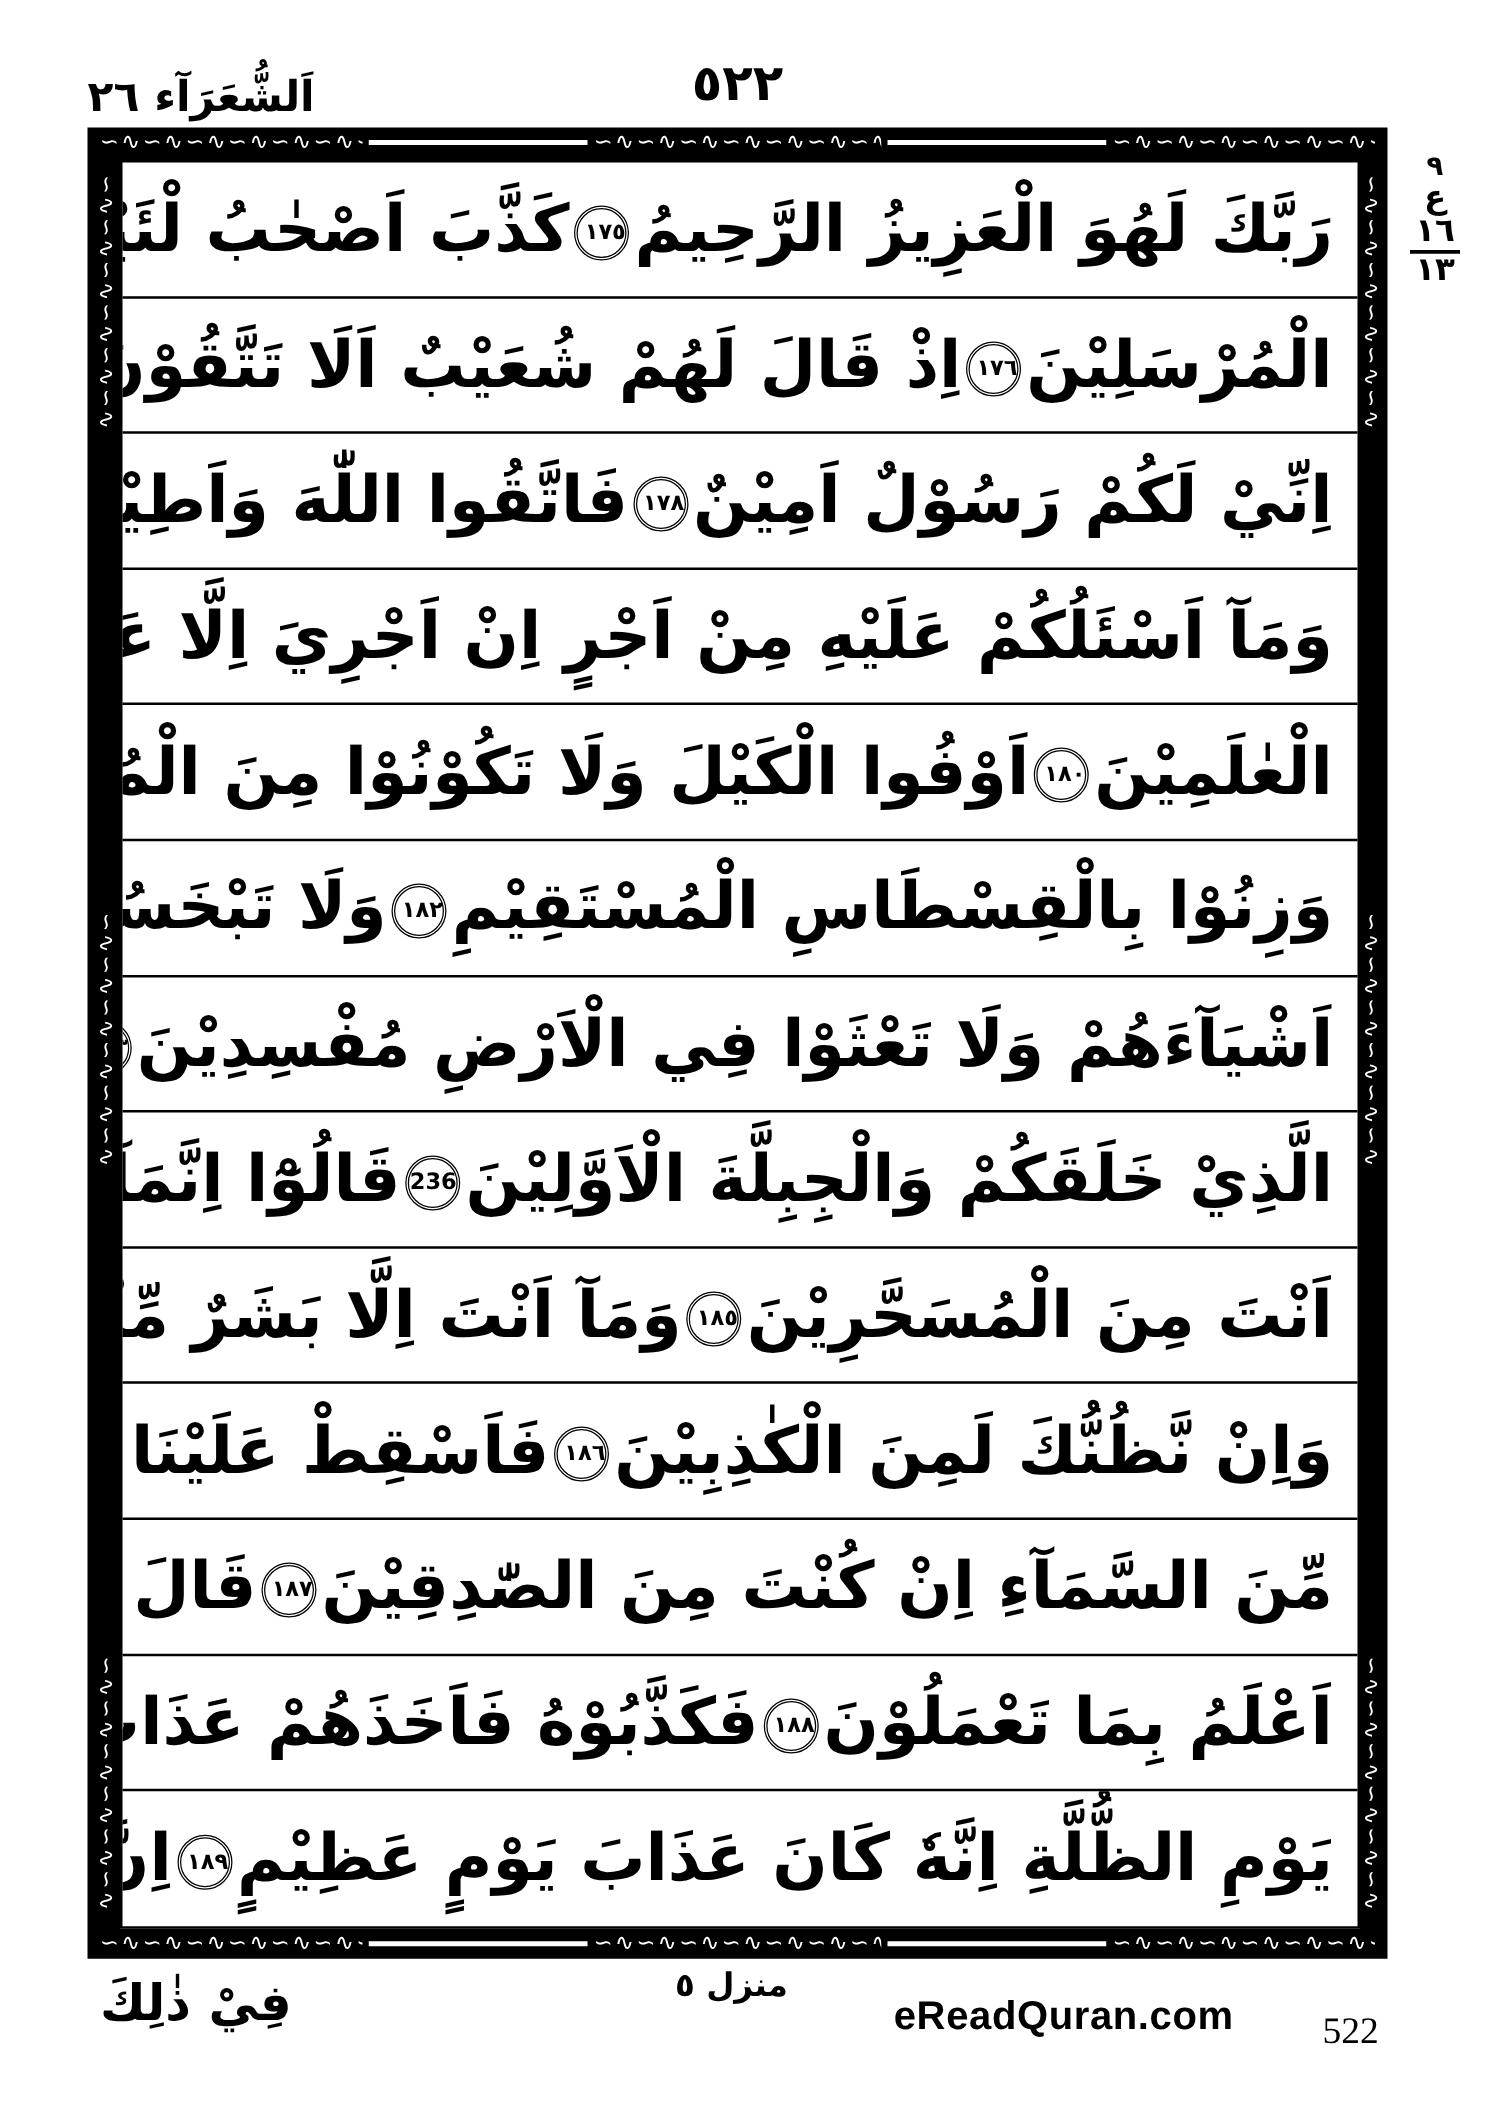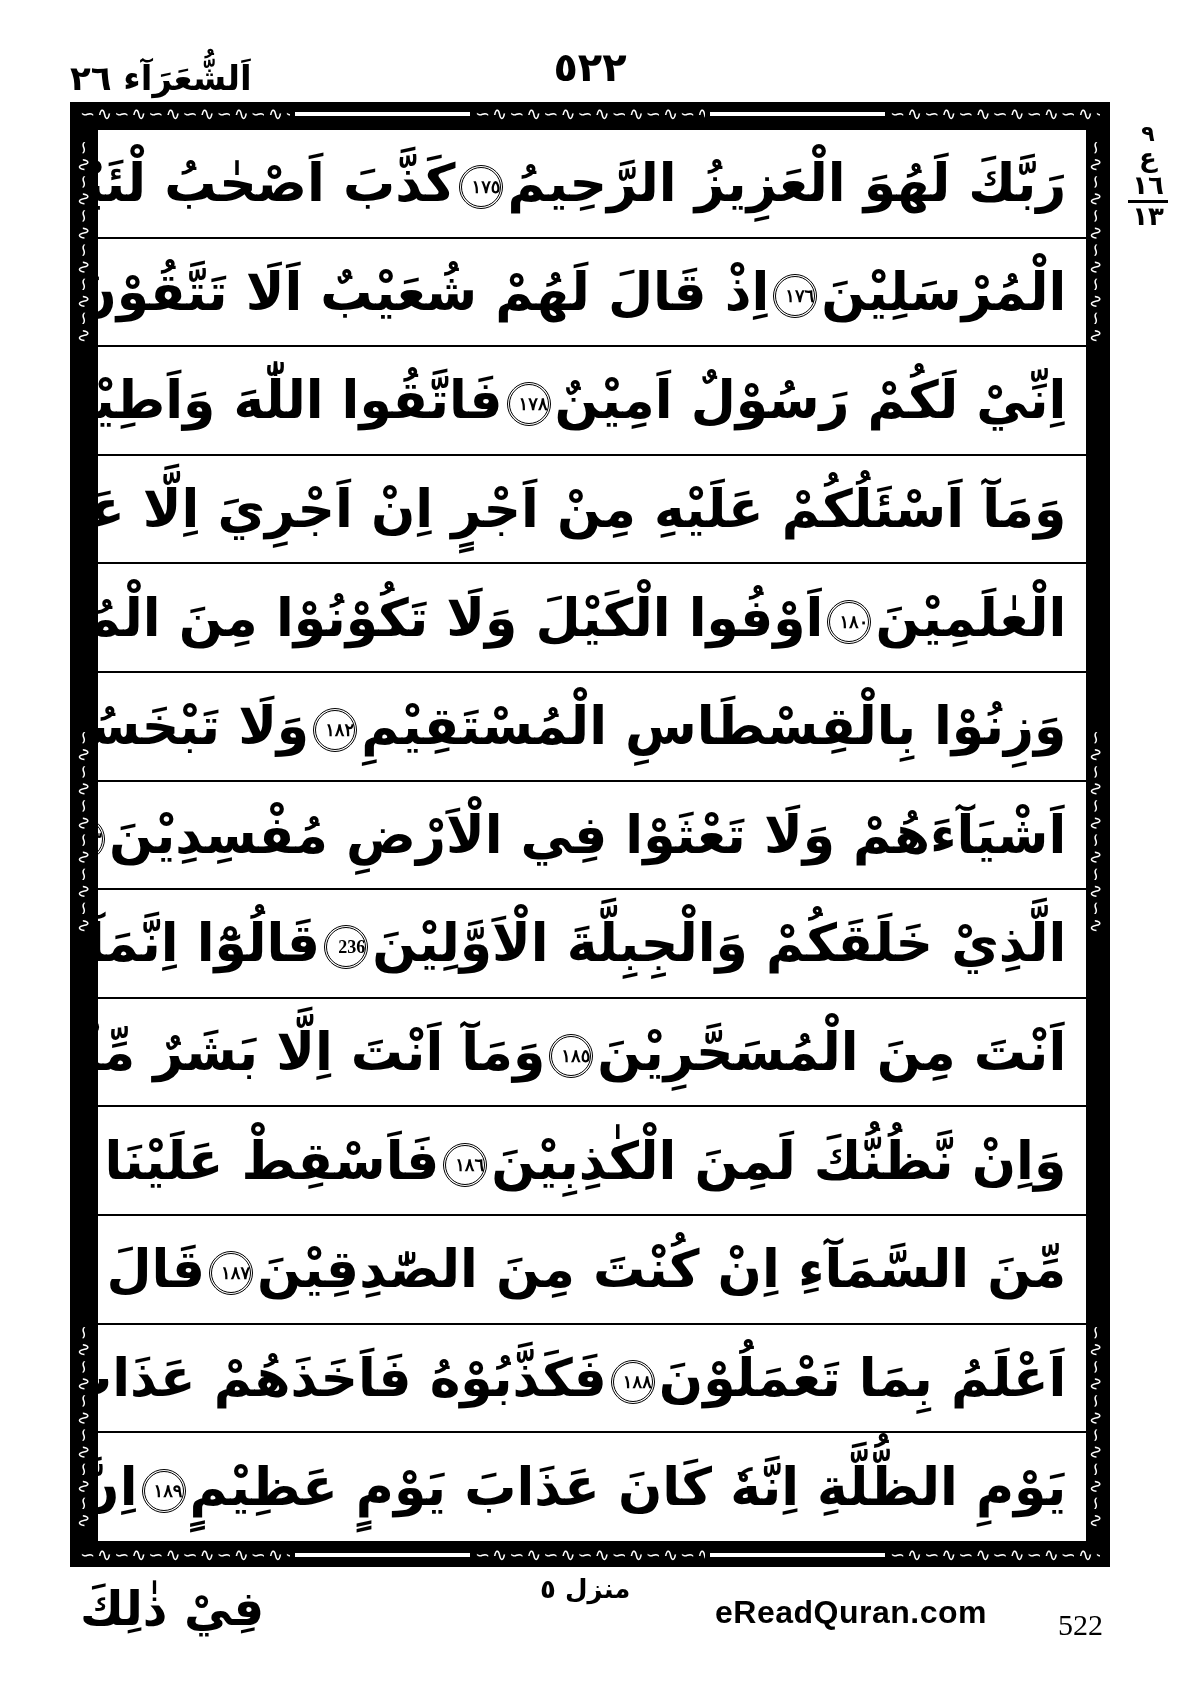--- a/index.html
+++ b/index.html
@@ -28,28 +28,28 @@
     .rule-line { position: absolute; height: 4px; background: #fff; }
     .rule-line.t1 { left: 225px; top: 10px; width: 175px; }
     .rule-line.t2 { left: 640px; top: 10px; width: 175px; }
     .rule-line.b1 { left: 225px; bottom: 10px; width: 175px; }
     .rule-line.b2 { left: 640px; bottom: 10px; width: 175px; }
 
     .text-area { position: absolute; left: 26px; top: 26px; right: 22px; bottom: 24px; background: #fff; border: 2px solid #000; box-sizing: border-box; }
     .line { position: relative; height: 108.6px; border-bottom: 2px solid #000; box-sizing: border-box; display: flex; align-items: center; justify-content: center; direction: rtl; overflow: hidden; }
     .line:last-child { border-bottom: none; }
     .line-text { font-family: "DejaVu Sans", sans-serif; font-weight: bold; font-size: 52px; line-height: 1; white-space: nowrap; text-align: justify; text-align-last: justify; width: 96%; }
-    .ayah { display: inline-block; font-size: 18px; font-weight: bold; border: 3px double #000; border-radius: 50%; width: 38px; height: 38px; line-height: 38px; text-align: center; vertical-align: middle; margin: 0 4px; direction: rtl; font-family: Liberation Serif, serif; }
+    .ayah { display: inline-block; font-size: 18px; font-weight: bold; border: 3px double #000; border-radius: 50%; width: 38px; height: 38px; line-height: 38px; text-align: center; vertical-align: middle; margin: 0 4px; direction: rtl; }
 
     .margin-mark { position: absolute; left: 1118px; top: 122px; width: 60px; text-align: center; font-weight: bold; font-size: 26px; line-height: 1.05; direction: rtl; }
     .margin-mark .m-top { font-size: 22px; }
     .margin-mark .m-mid { display: inline-block; border-bottom: 3px solid #000; padding: 0 4px; }
 
     .footer { position: absolute; top: 1580px; left: 70px; width: 1040px; height: 60px; }
-    .ftr-catchword { position: absolute; left: 10px; top: 0; font-size: 48px; font-weight: bold; direction: rtl; }
+    .ftr-catchword { position: absolute; left: 10px; top: 0; font-size: 40px; font-weight: bold; direction: rtl; }
     .ftr-manzil { position: absolute; left: 470px; top: -6px; font-size: 26px; font-weight: bold; direction: rtl; }
     .ftr-site { position: absolute; left: 645px; top: 14px; font-family: "Liberation Sans", sans-serif; font-size: 32px; font-weight: bold; letter-spacing: 0.5px; }
     .ftr-pageno { position: absolute; left: 988px; top: 16px; font-family: "Liberation Serif", serif; font-size: 30px; margin-top: 12px; }
   </style>
 </head>
 <body>
 
 <div class="header">
   <span class="hdr-center">٥٢٢</span>
   <span class="hdr-left">اَلشُّعَرَآء ٢٦</span>

